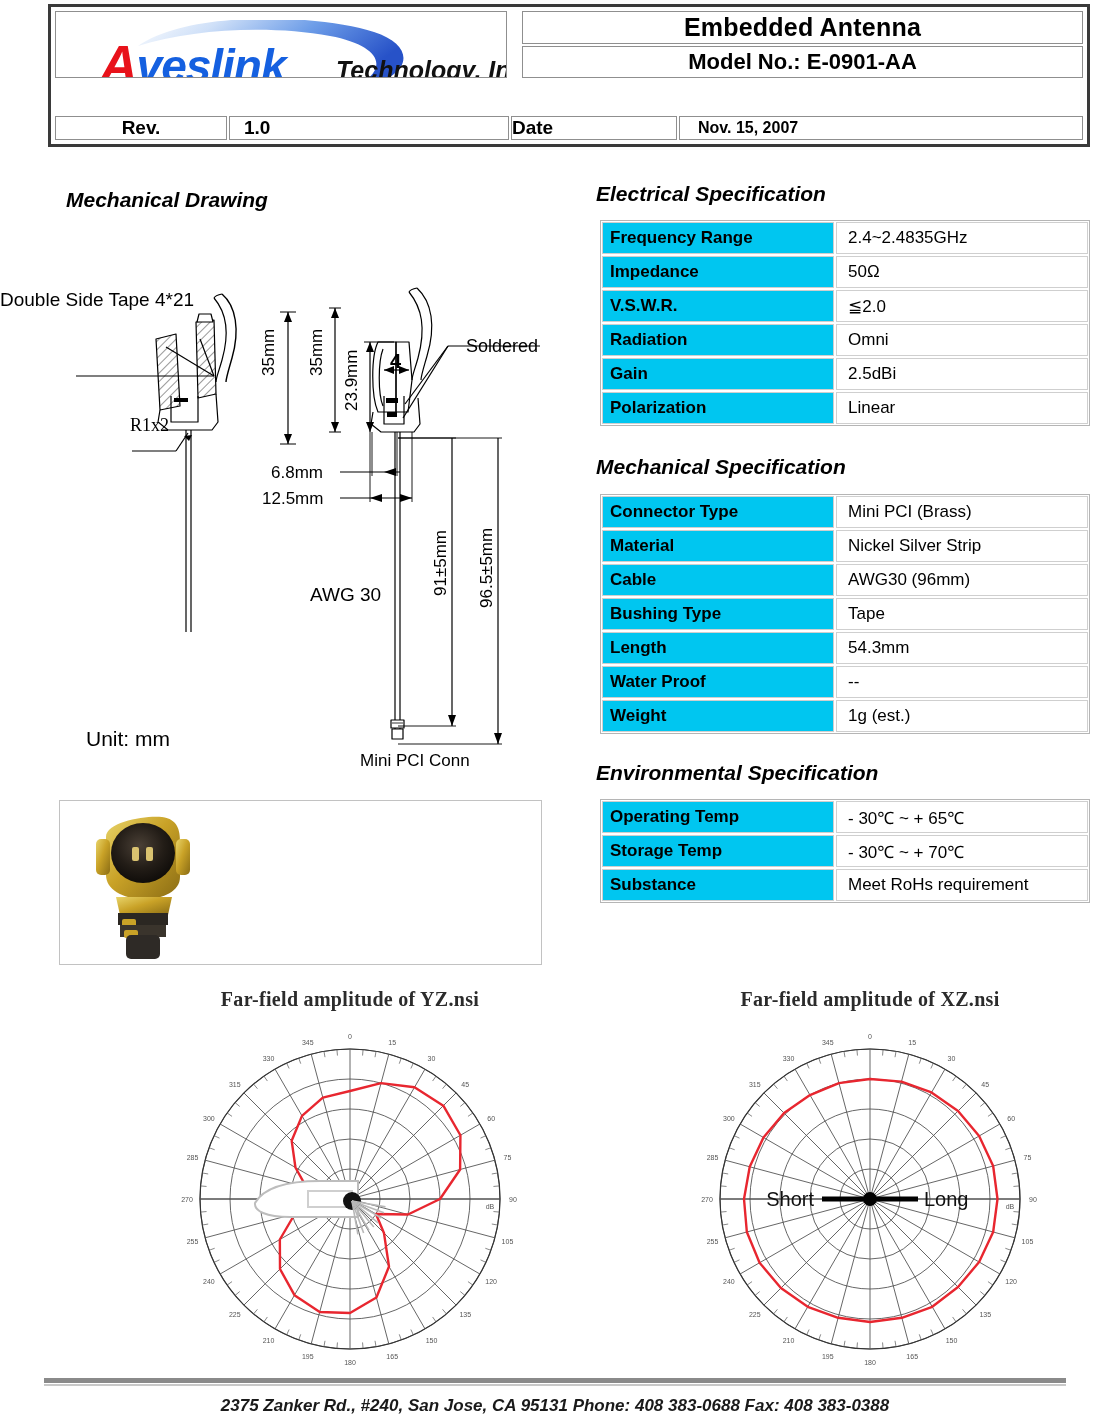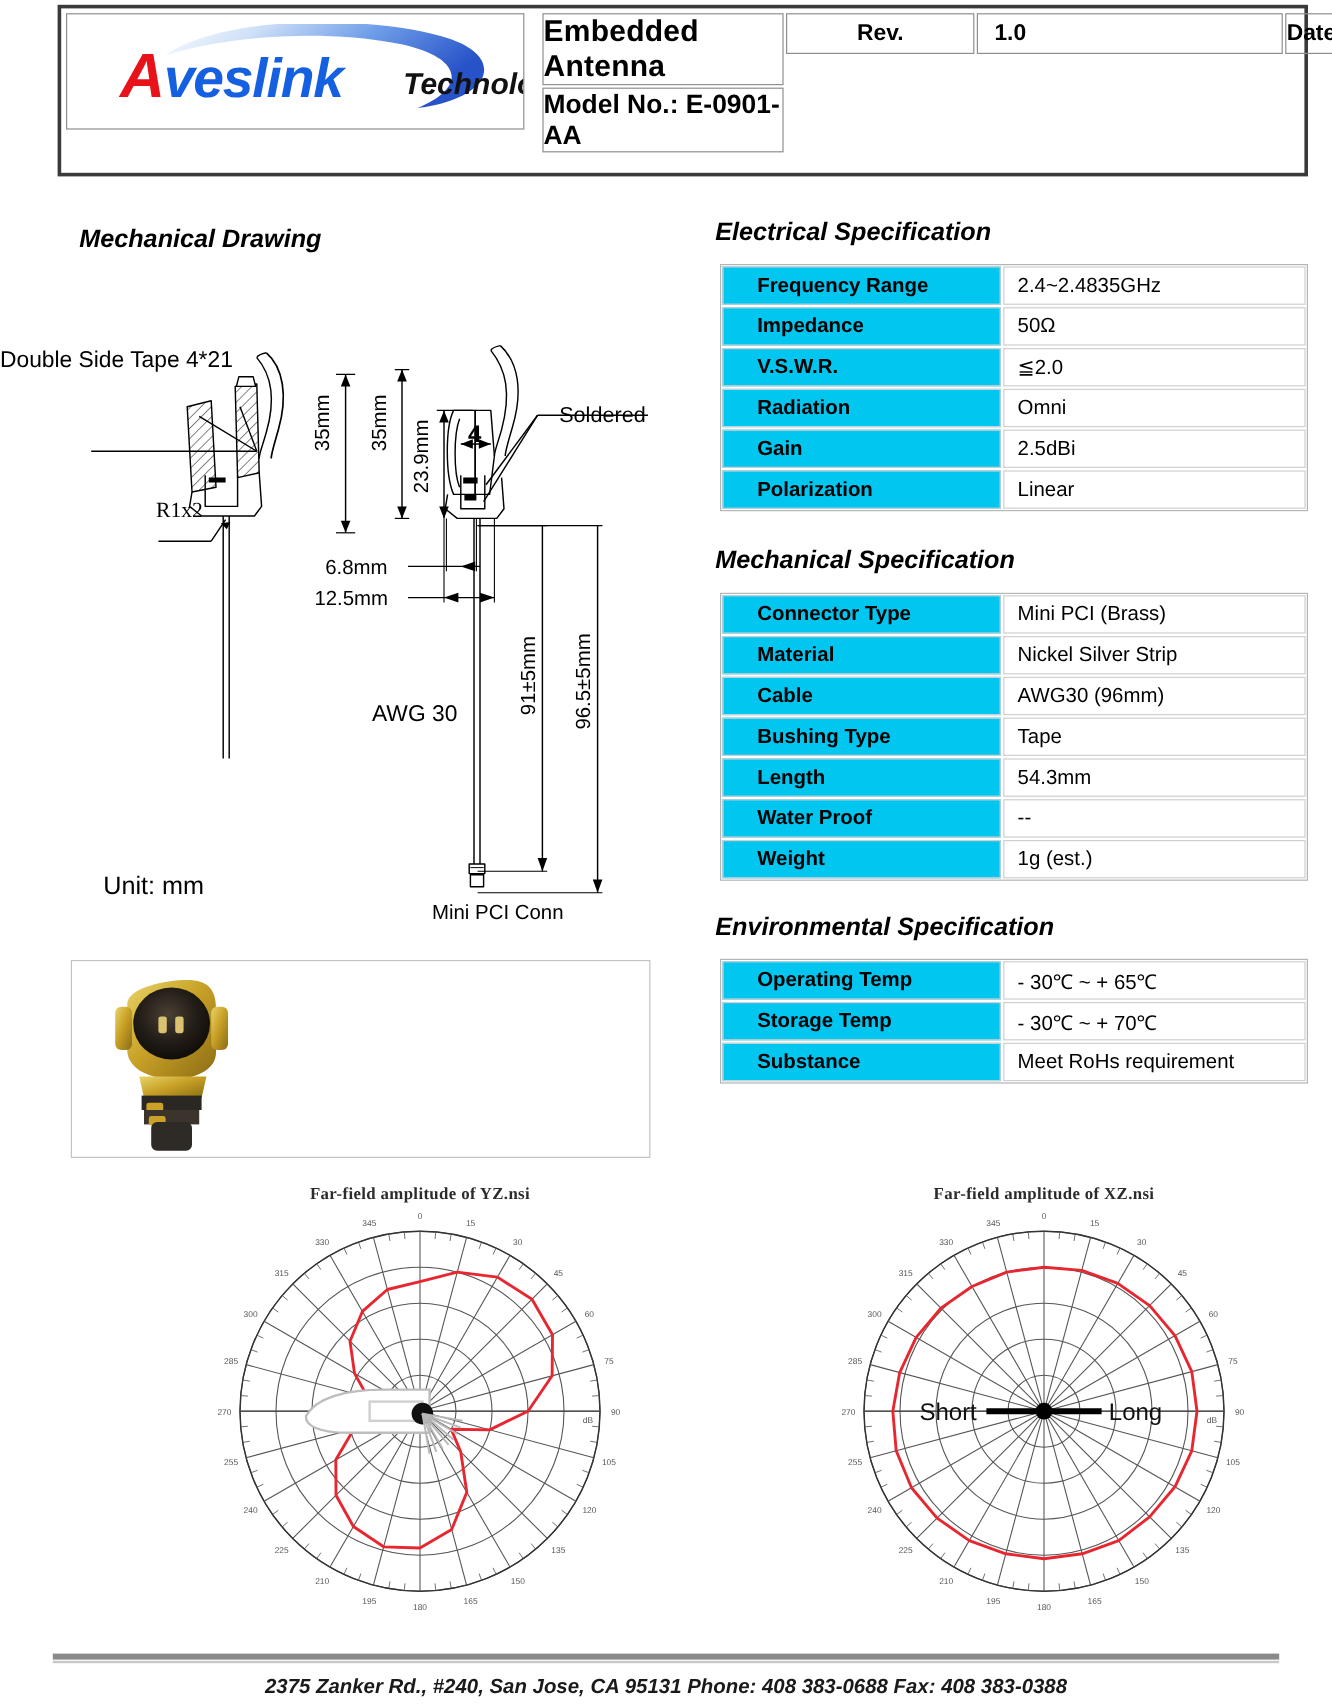--- a/index.html
+++ b/index.html
@@ -12,21 +12,21 @@
     overflow:hidden;
   }
   
   .hdr{
     position:absolute;left:48px;top:4px;width:1042px;height:143px;
     border:3px solid #3a3a3a;
     box-sizing:border-box;
   }
   .hdr-grid{
     position:absolute;inset:3px;
-    display:flex;flex-direction:row;
+    display:flex;flex-direction:column;gap:36px;
   }
   .hdr-top{display:flex;flex:1 1 auto;height:99px;}
   .hdr-bot{display:flex;height:36px;}
   .cell{
     border:1px solid #8f8f8f;
     box-sizing:border-box;
     display:flex;align-items:center;
     margin:1px;
   }
   .cell.ctr{justify-content:center;}
@@ -64,21 +64,21 @@
   .spec{
     position:absolute;
     border:1px solid #b5b5b5;
     box-sizing:border-box;
     background:#fff;
   }
   .spec .row{display:flex;height:34px;box-sizing:border-box;}
   .spec .k{
     width:232px;background:#00c6f0;border:1px solid #cfcfcf;
     box-sizing:border-box;margin:1px;
-    display:flex;align-items:center;padding-left:28px;
+    display:flex;align-items:center;padding-left:7px;
     font-size:17px;font-weight:bold;color:#000;
   }
   .spec .v{
     flex:1 1 auto;border:1px solid #cfcfcf;box-sizing:border-box;margin:1px;
     display:flex;align-items:center;padding-left:11px;
     font-size:17px;color:#000;
   }
 
   
   .mech{position:absolute;left:0;top:226px;width:586px;height:546px;}
@@ -87,22 +87,22 @@
     position:absolute;left:59px;top:800px;width:483px;height:165px;
     border:1px solid #c2c2c2;box-sizing:border-box;background:#fff;
   }
 
   
   .plot{position:absolute;top:988px;width:430px;height:362px;}
   .plot.left{left:135px;}
   .plot.right{left:655px;}
   .plot-title{
     text-align:center;font-family:"Liberation Serif", serif;
-    font-size:14px;font-weight:bold;color:#2b2b2b;
-    margin-bottom:4px;letter-spacing:.3px;
+    font-size:20px;font-weight:bold;color:#2b2b2b;
+    margin-bottom:20px;letter-spacing:.3px;
   }
 
   
   .foot-rule{position:absolute;left:44px;top:1378px;width:1022px;height:5px;background:#8a8a8a;}
   .foot-rule2{position:absolute;left:44px;top:1384px;width:1022px;height:2px;background:#c8c8c8;}
   .foot-txt{
     position:absolute;left:0;top:1396px;width:1110px;text-align:center;
     font-size:17px;font-weight:bold;font-style:italic;color:#1a1a1a;
   }
 </style>

